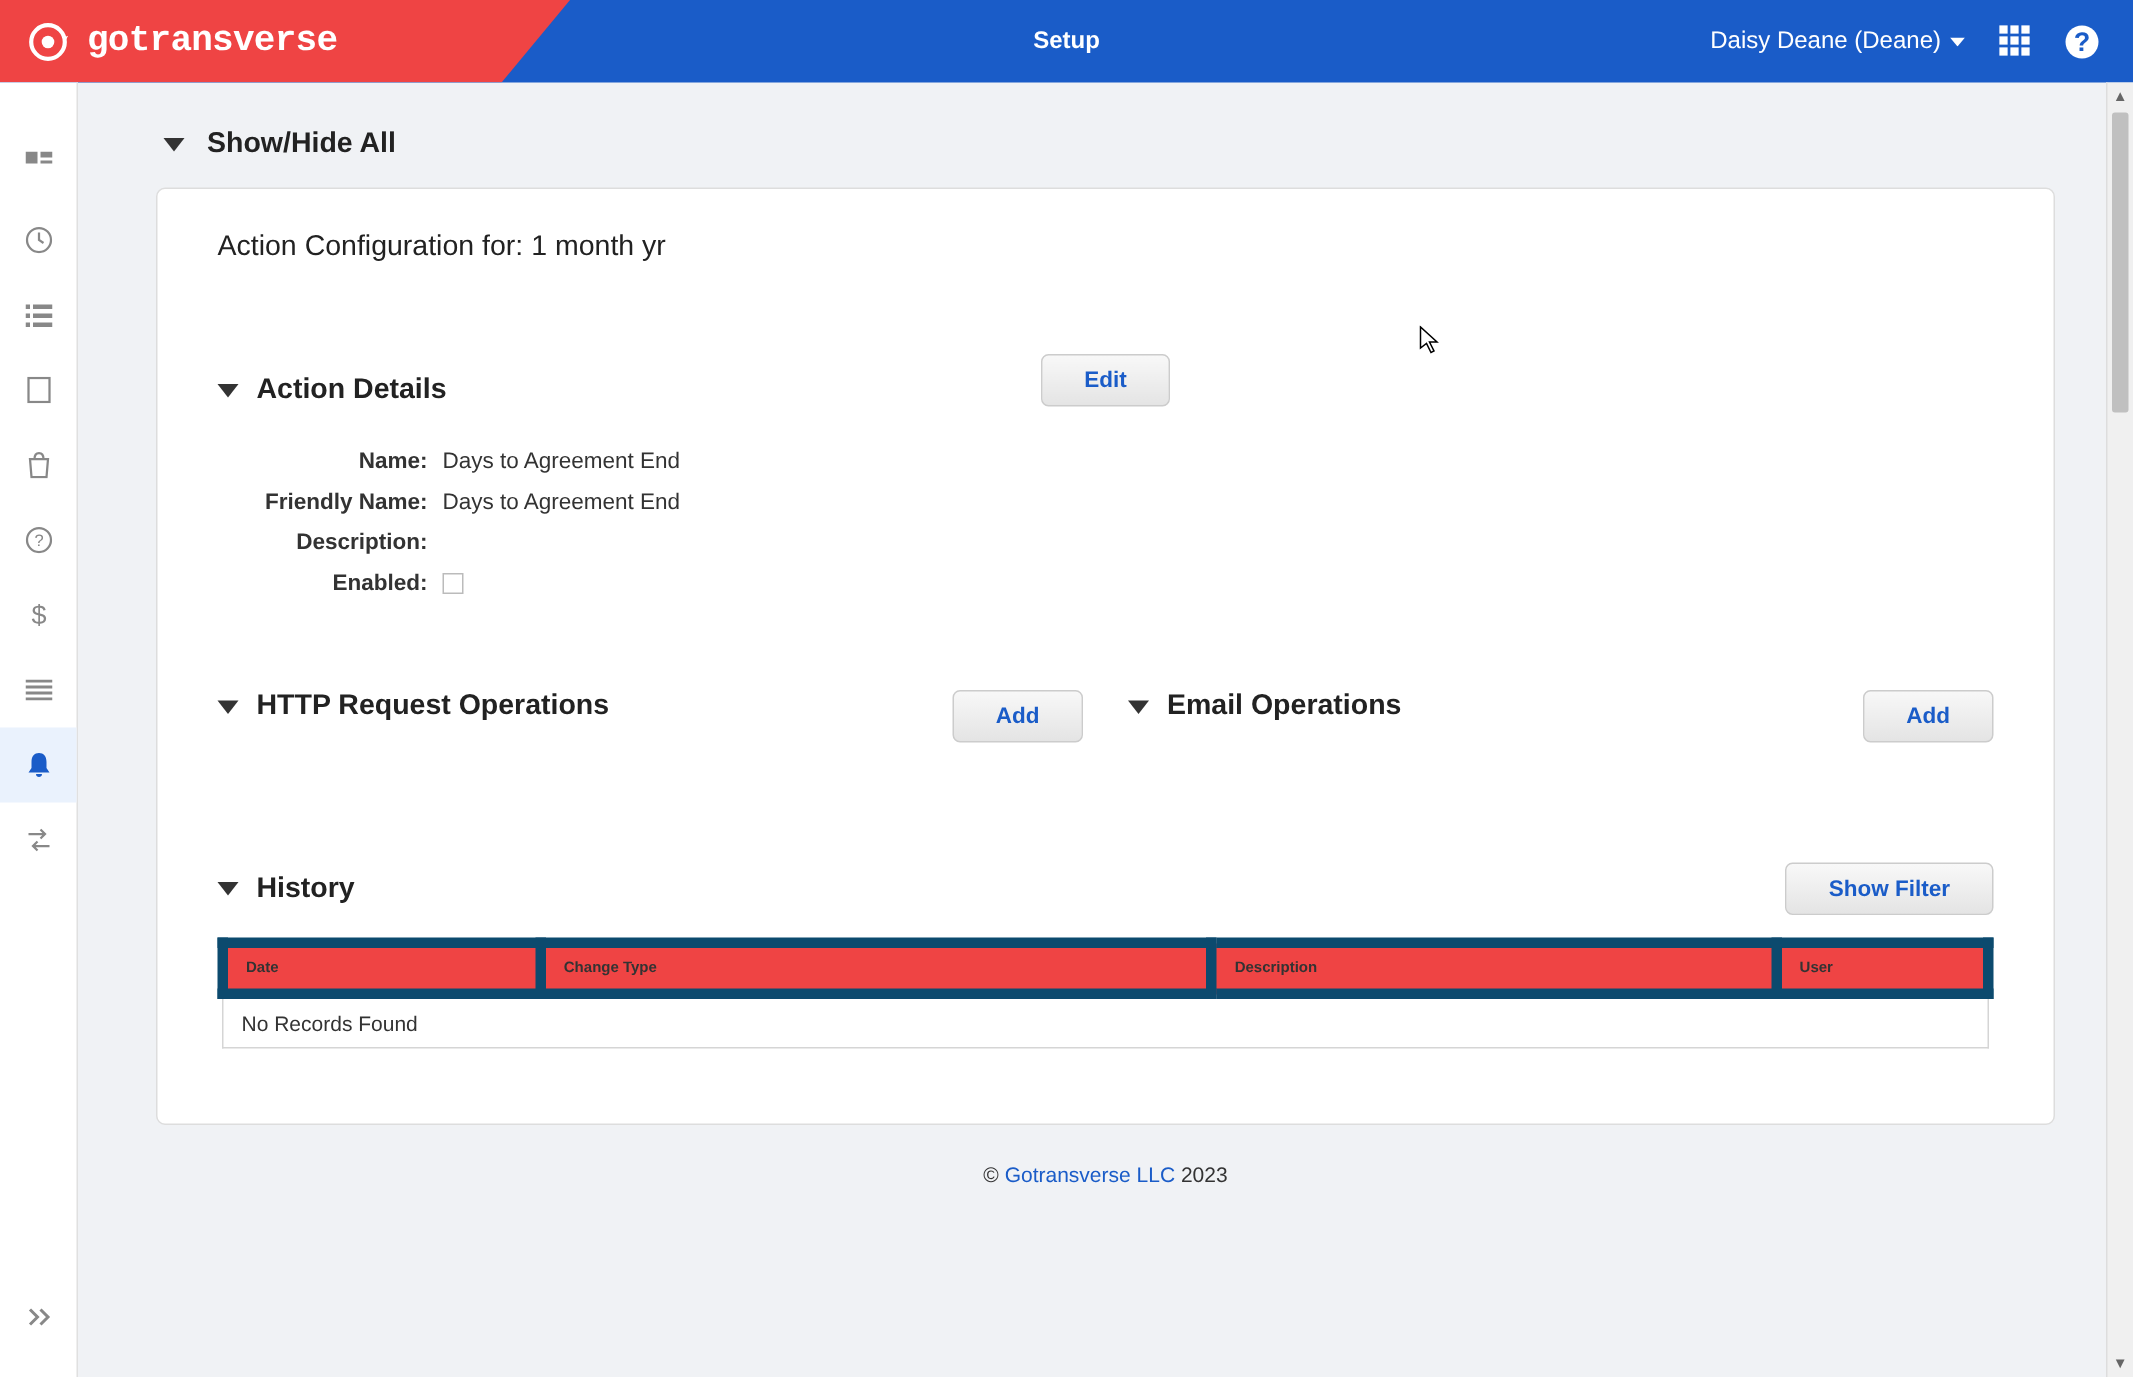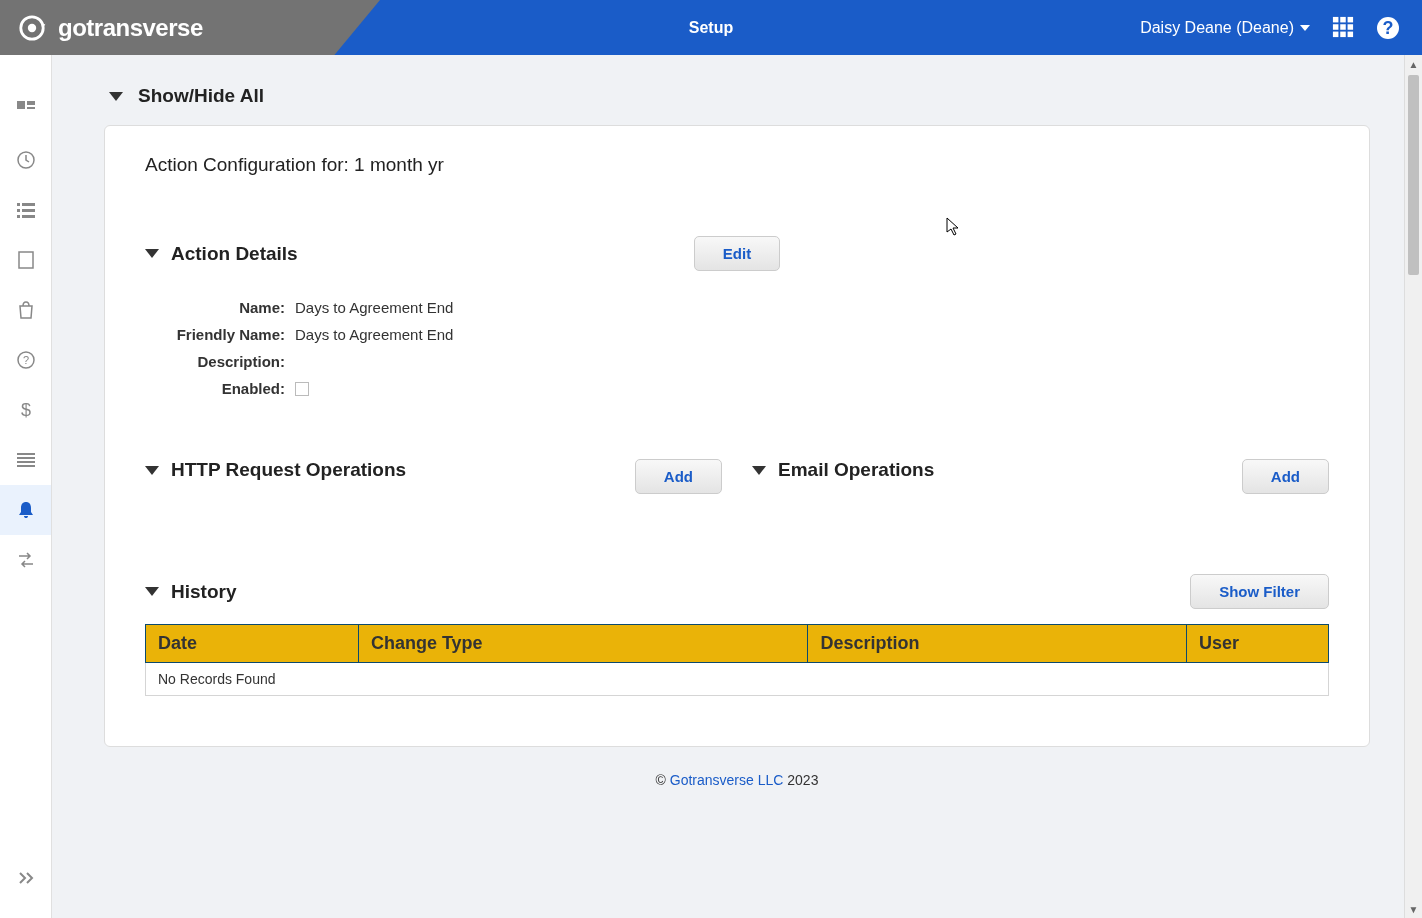--- a/index.html
+++ b/index.html
@@ -13,27 +13,28 @@
     }
     .header {
       height: 55px;
       background: #1a5cc8;
       display: flex;
       align-items: center;
       position: relative;
       color: white;
     }
     .header-left {
-      background: #737373;
+      background: #ef4444;
       height: 100%;
       width: 380px;
       display: flex;
       align-items: center;
       padding-left: 18px;
       clip-path: polygon(0 0, 100% 0, 88% 100%, 0 100%);
+      font-family: Liberation Mono, monospace;
     }
     .logo-icon {
       width: 28px;
       height: 28px;
       margin-right: 12px;
     }
     .logo-text {
       font-size: 24px;
       font-weight: 600;
       letter-spacing: -0.5px;
@@ -139,21 +140,21 @@
       font-size: 19px;
       font-weight: 400;
       color: #222;
       margin-bottom: 60px;
     }
     .section {
       margin-bottom: 60px;
     }
     .section-header-row {
       display: flex;
-      align-items: center;
+      align-items: flex-end;
     }
     .section-header {
       display: flex;
       align-items: center;
       gap: 12px;
       flex: 1;
     }
     .section-title {
       font-size: 19px;
       font-weight: 700;
@@ -214,25 +215,25 @@
       align-items: center;
       justify-content: space-between;
       margin-bottom: 15px;
     }
     .history-table {
       width: 100%;
       border-collapse: collapse;
       margin-left: 0;
     }
     .history-table th {
-      background: #eab308;
-      border: 1px solid #0c4a6e;
+      background: #ef4444;
+      border: 7px solid #0c4a6e;
       padding: 8px 12px;
       text-align: left;
-      font-size: 18px;
+      font-size: 10px;
       font-weight: 700;
       color: #333;
     }
     .history-table td {
       border: 1px solid #d5d5d5;
       padding: 8px 12px;
       font-size: 14px;
       color: #333;
     }
     .footer {

